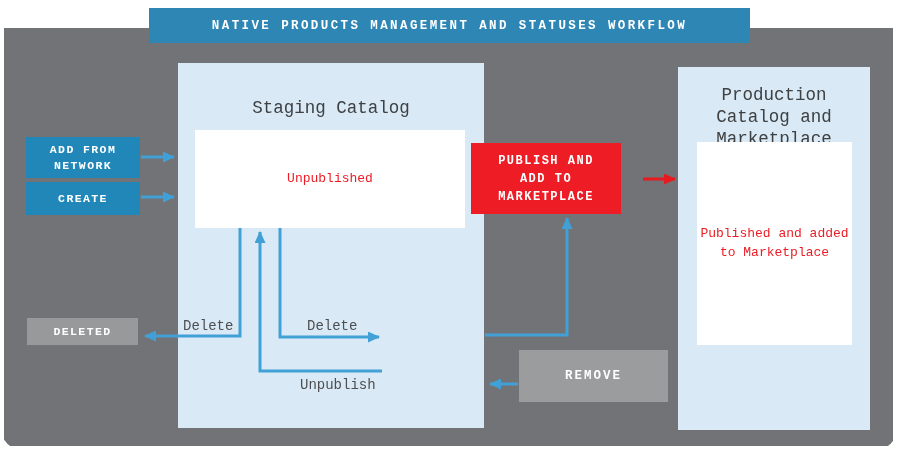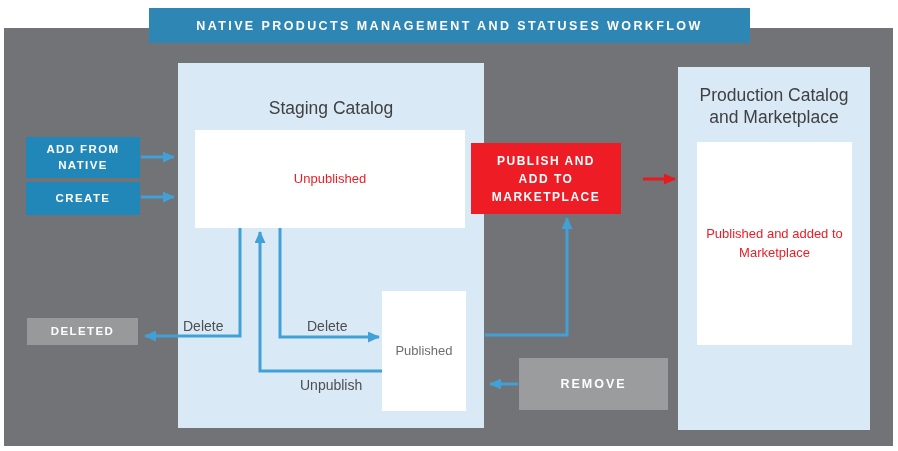--- a/index.html
+++ b/index.html
@@ -1,21 +1,22 @@
 <!DOCTYPE html>
 <html><head>
 <meta charset="utf-8">
 <style>
   html, body { margin: 0; padding: 0; background: #ffffff; }
   .stage {
     position: relative;
     width: 898px; height: 451px;
-    font-family: Liberation Sans, sans-serif;
+    font-family: Liberation Mono, monospace;
     background: #ffffff;
     overflow: hidden;
+    border-radius: 25px;
   }
   .abs { position: absolute; }
 
   .bg {
     left: 4px; top: 28px; width: 889px; height: 418px;
     background: #727376;
   }
 
   .banner {
     left: 149px; top: 8px; width: 601px; height: 35px;
@@ -52,21 +53,21 @@
     display: flex; align-items: center; justify-content: center;
     color: #ffffff; font-weight: bold; text-align: center;
     font-size: 11.5px; letter-spacing: 1.4px; line-height: 1.35;
     box-sizing: border-box;
   }
   .btn-blue { background: #2187B9; }
   .btn-gray { background: #98999B; }
   .btn-add    { left: 26px;  top: 137px; width: 114px; height: 41px; padding: 0 6px; }
   .btn-create { left: 26px;  top: 182px; width: 114px; height: 33px; }
   .btn-deleted{ left: 27px;  top: 318px; width: 111px; height: 27px; }
-  .btn-remove { left: 519px; top: 358px; width: 149px; height: 52px; background: #9B9C9E; font-size: 12.5px; letter-spacing: 2px; }
+  .btn-remove { left: 519px; top: 350px; width: 149px; height: 52px; background: #9B9C9E; font-size: 12.5px; letter-spacing: 2px; }
   .btn-red {
     left: 471px; top: 143px; width: 150px; height: 71px;
     background: #EE1C25; font-size: 12px; letter-spacing: 1.5px;
     line-height: 1.5; padding: 0 13px;
   }
 
   .flow-label {
     color: #4D4E50; font-size: 14px;
   }
   .lbl-delete    { left: 183px; top: 318px; }
@@ -90,29 +91,26 @@
     <div class="panel-title">Staging Catalog</div>
   </div>
 
   <div class="abs panel panel-production">
     <div class="panel-title">Production Catalog and Marketplace</div>
   </div>
 
   <div class="abs state-box box-unpublished">
     <span>Unpublished</span>
   </div>
-  <div class="abs state-box box-published">
-    <span>Published</span>
-  </div>
   <div class="abs state-box box-prod-state">
     <span>Published and added to Marketplace</span>
   </div>
 
   <div class="abs btn btn-blue btn-add">
-    <span>ADD FROM NATIVE</span>
+    <span>ADD FROM NETWORK</span>
   </div>
   <div class="abs btn btn-blue btn-create">
     <span>CREATE</span>
   </div>
   <div class="abs btn btn-gray btn-deleted">
     <span>DELETED</span>
   </div>
   <div class="abs btn btn-gray btn-remove">
     <span>REMOVE</span>
   </div>

